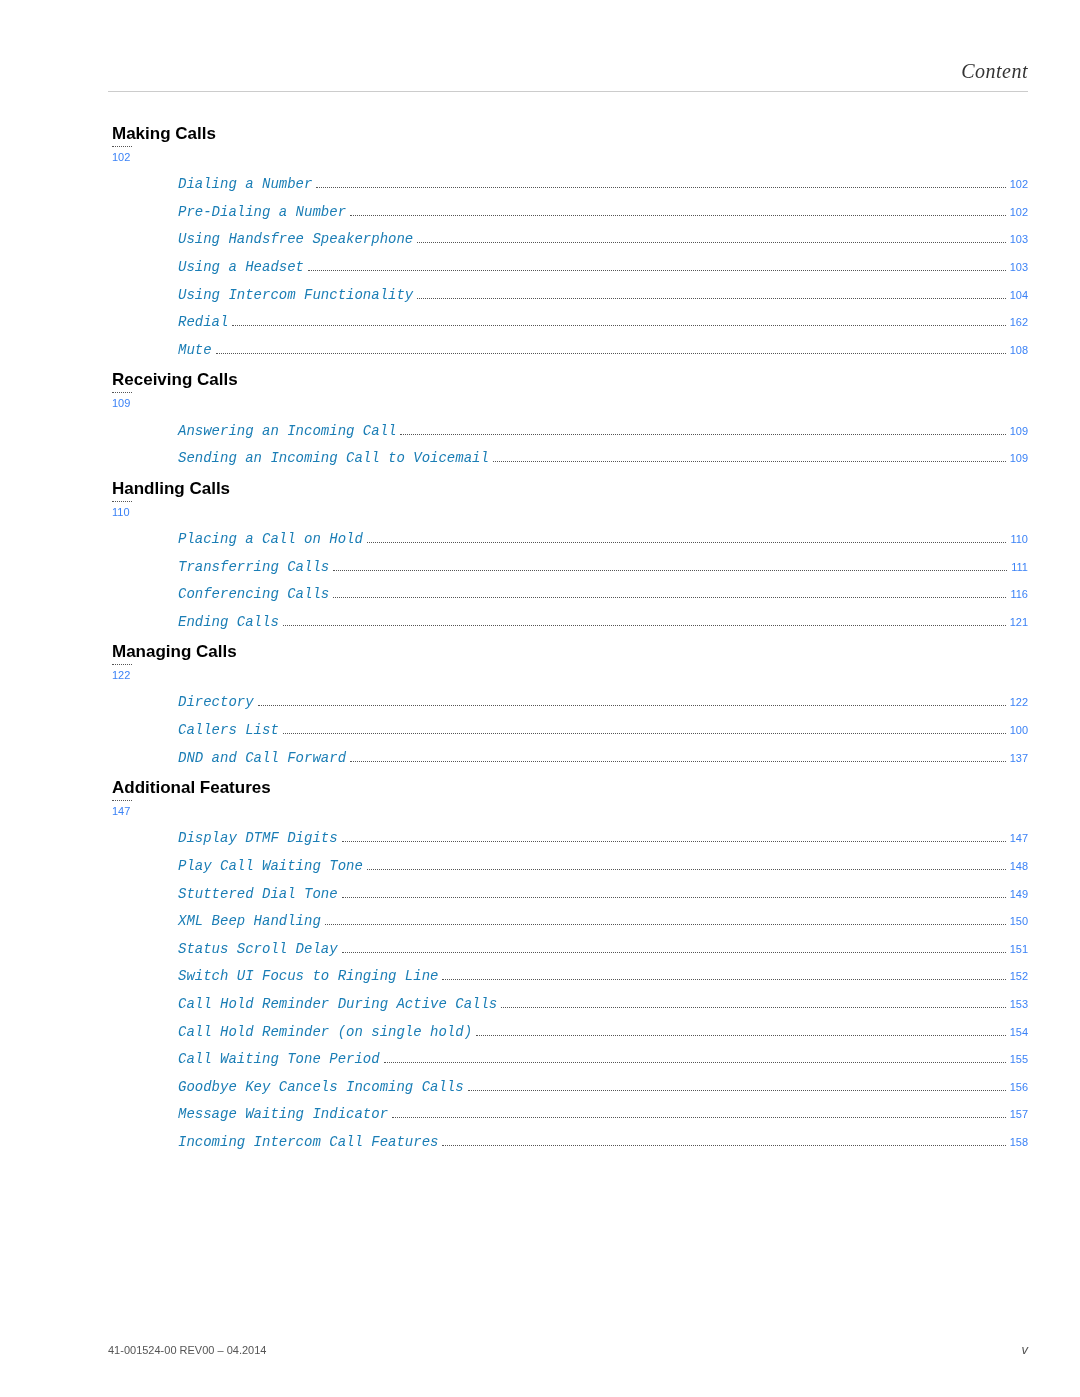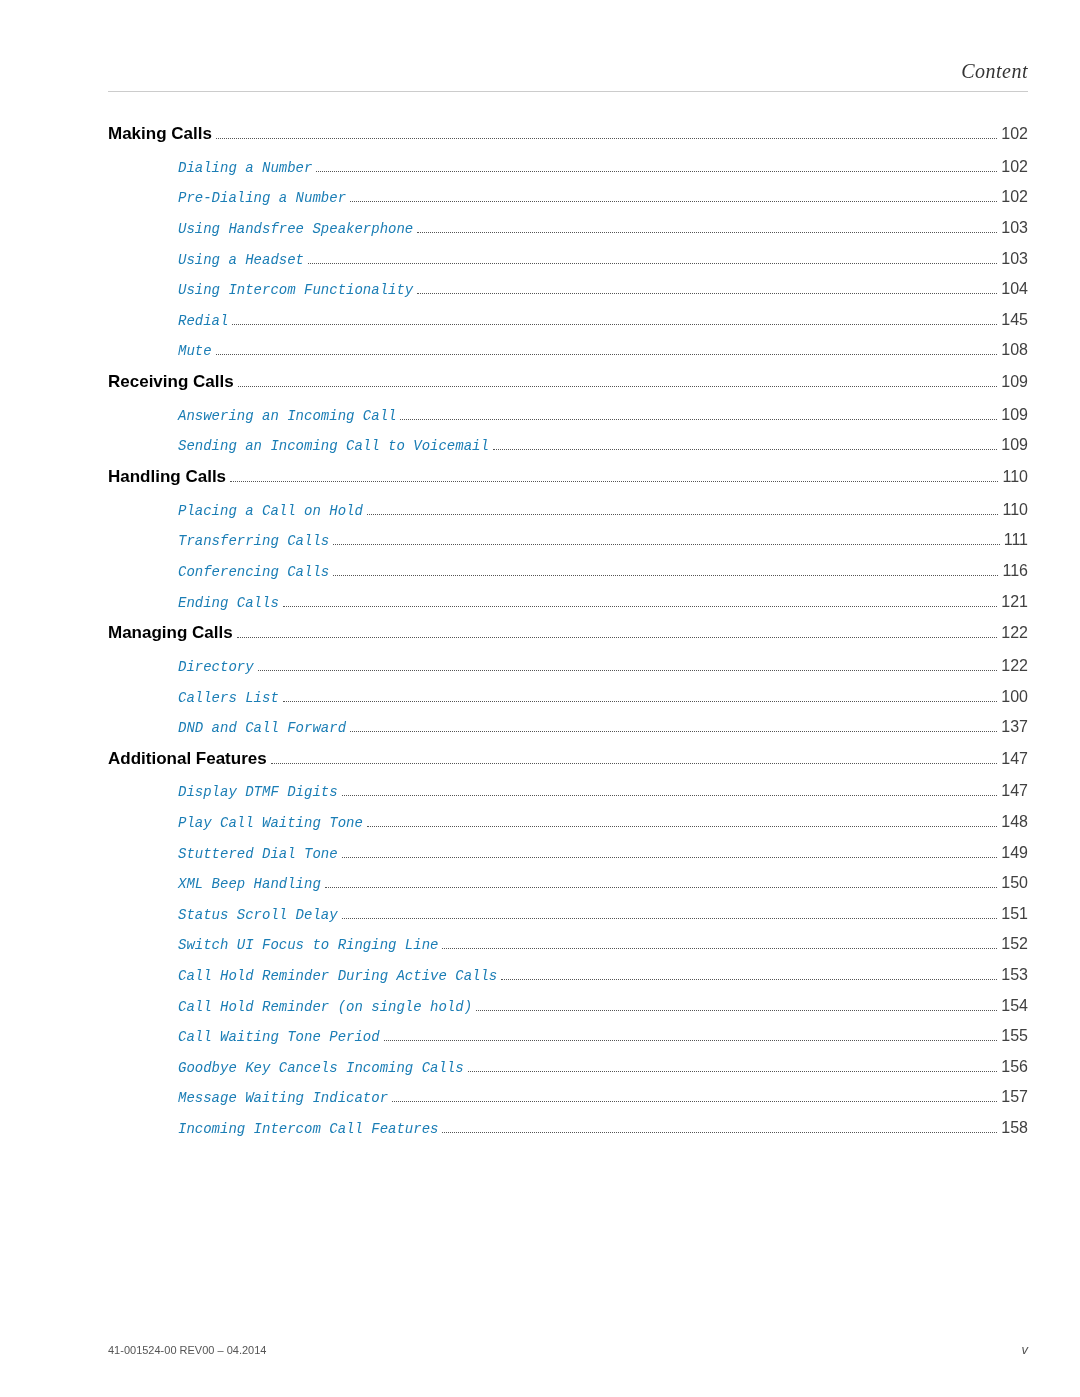--- a/index.html
+++ b/index.html
@@ -71,28 +71,29 @@
     }
 
     .toc-dots {
       flex: 1;
       border-bottom: 1px dotted #555555;
       margin: 0 4px 3px 4px;
       min-width: 20px;
     }
 
     .toc-page {
-      font-size: 16px;
-      color: #404040;
+      font-size: 11px;
+      color: #3b82f6;
       white-space: nowrap;
       flex-shrink: 0;
     }
 
     .section-entry {
       margin-bottom: 10px;
+      flex-direction: column;
     }
 
     .subsection-entry {
       padding-left: 70px;
       margin-bottom: 8px;
     }
 
     .footer {
       position: absolute;
       bottom: 40px;
@@ -152,21 +153,21 @@
         <span class="toc-page">103</span>
       </div>
       <div class="toc-entry subsection-entry">
         <span class="toc-link">Using Intercom Functionality</span>
         <span class="toc-dots"></span>
         <span class="toc-page">104</span>
       </div>
       <div class="toc-entry subsection-entry">
         <span class="toc-link">Redial</span>
         <span class="toc-dots"></span>
-        <span class="toc-page">145</span>
+        <span class="toc-page">162</span>
       </div>
       <div class="toc-entry subsection-entry">
         <span class="toc-link">Mute</span>
         <span class="toc-dots"></span>
         <span class="toc-page">108</span>
       </div>
       <div class="toc-entry section-entry">
         <span class="toc-section-title">Receiving Calls</span>
         <span class="toc-dots"></span>
         <span class="toc-page">109</span>

